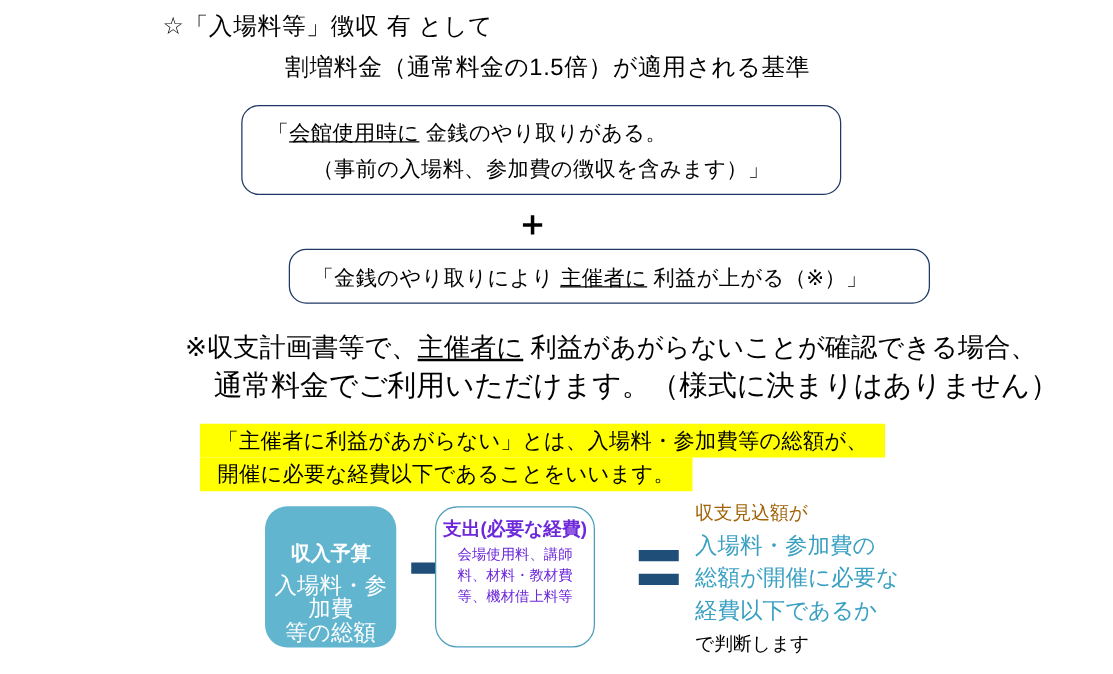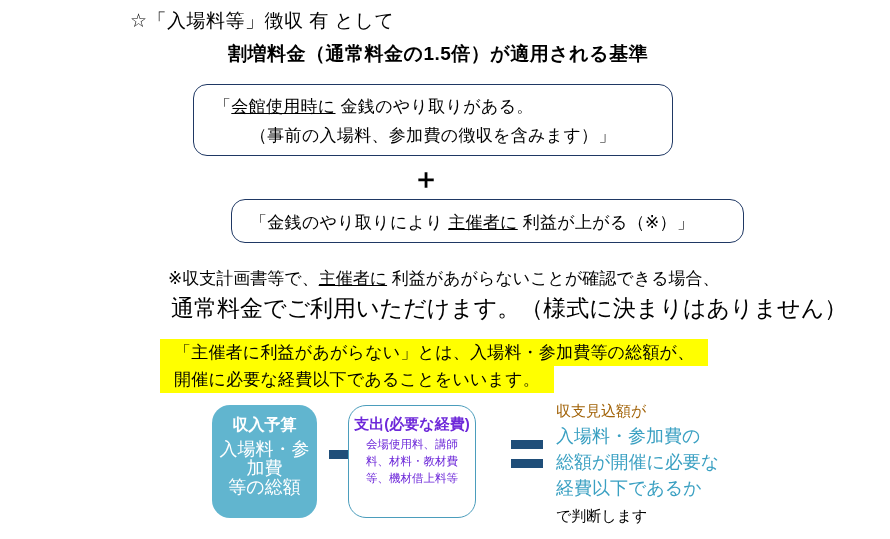--- a/index.html
+++ b/index.html
@@ -30,21 +30,20 @@
     letter-spacing: 0.5px;
     white-space: nowrap;
   }
   .heading-line2 {
     position: absolute;
     left: 228px;
     top: 41px;
     font-size: 19px;
     letter-spacing: 0.5px;
     white-space: nowrap;
-    font-weight: bold;
   }
 
   
   .round-box {
     position: absolute;
     border: 1.5px solid #1f3864;
     border-radius: 14px;
     box-sizing: border-box;
     background: #ffffff;
   }
@@ -79,23 +78,23 @@
     left: 412px;
     top: 160px;
     font-size: 28px;
     font-weight: bold;
     color: #000;
   }
 
   
   .note {
     position: absolute;
-    left: 168px;
+    left: 148px;
     top: 265px;
-    font-size: 17px;
+    font-size: 21px;
     line-height: 28px;
     white-space: nowrap;
   }
   .note-l2 {
     position: absolute;
     left: 171px;
     top: 293px;
     font-size: 23px;
     white-space: nowrap;
     font-family: Liberation Mono, monospace;
@@ -120,21 +119,21 @@
     border-radius: 18px;
     text-align: center;
   }
   #chip-income {
     left: 212px;
     top: 405px;
     width: 105px;
     height: 113px;
     background: #61b5cf;
     color: #ffffff;
-    padding-top: 9px;
+    padding-top: 28px;
   }
   #chip-income .chip-title {
     font-size: 16px;
     font-weight: bold;
     line-height: 22px;
   }
   #chip-income .chip-body {
     font-size: 18px;
     line-height: 19px;
     margin-top: 4px;

